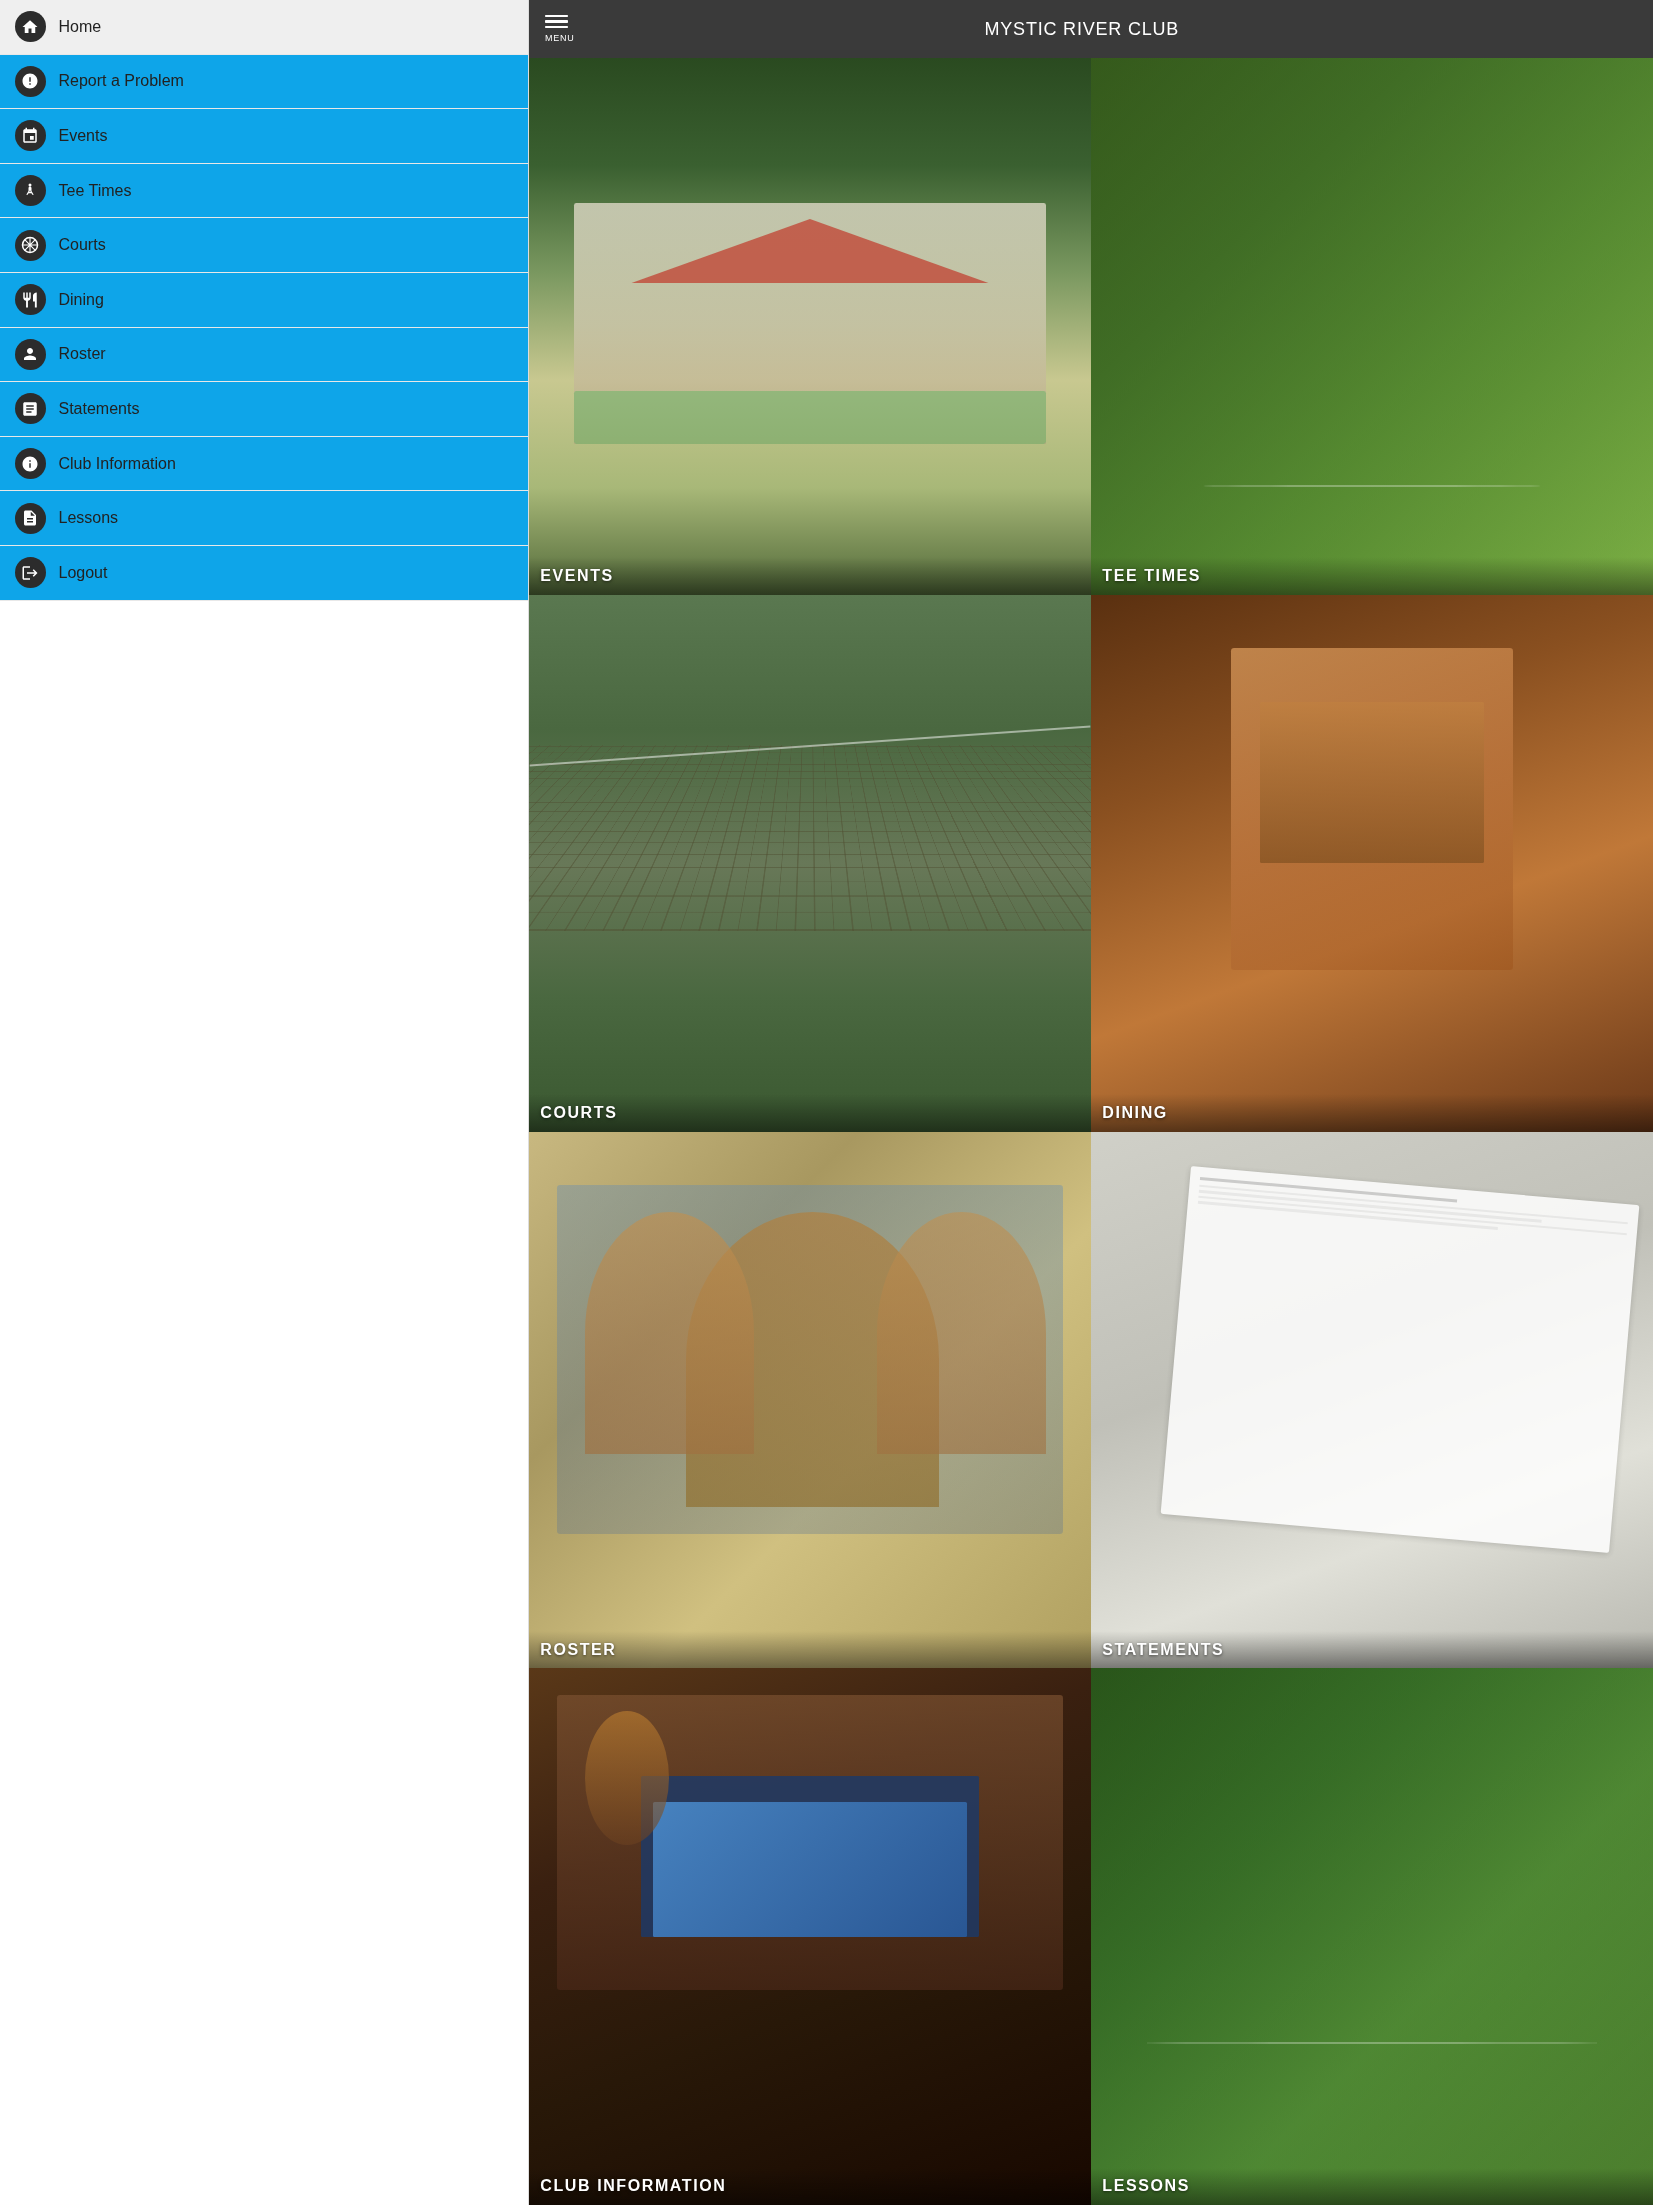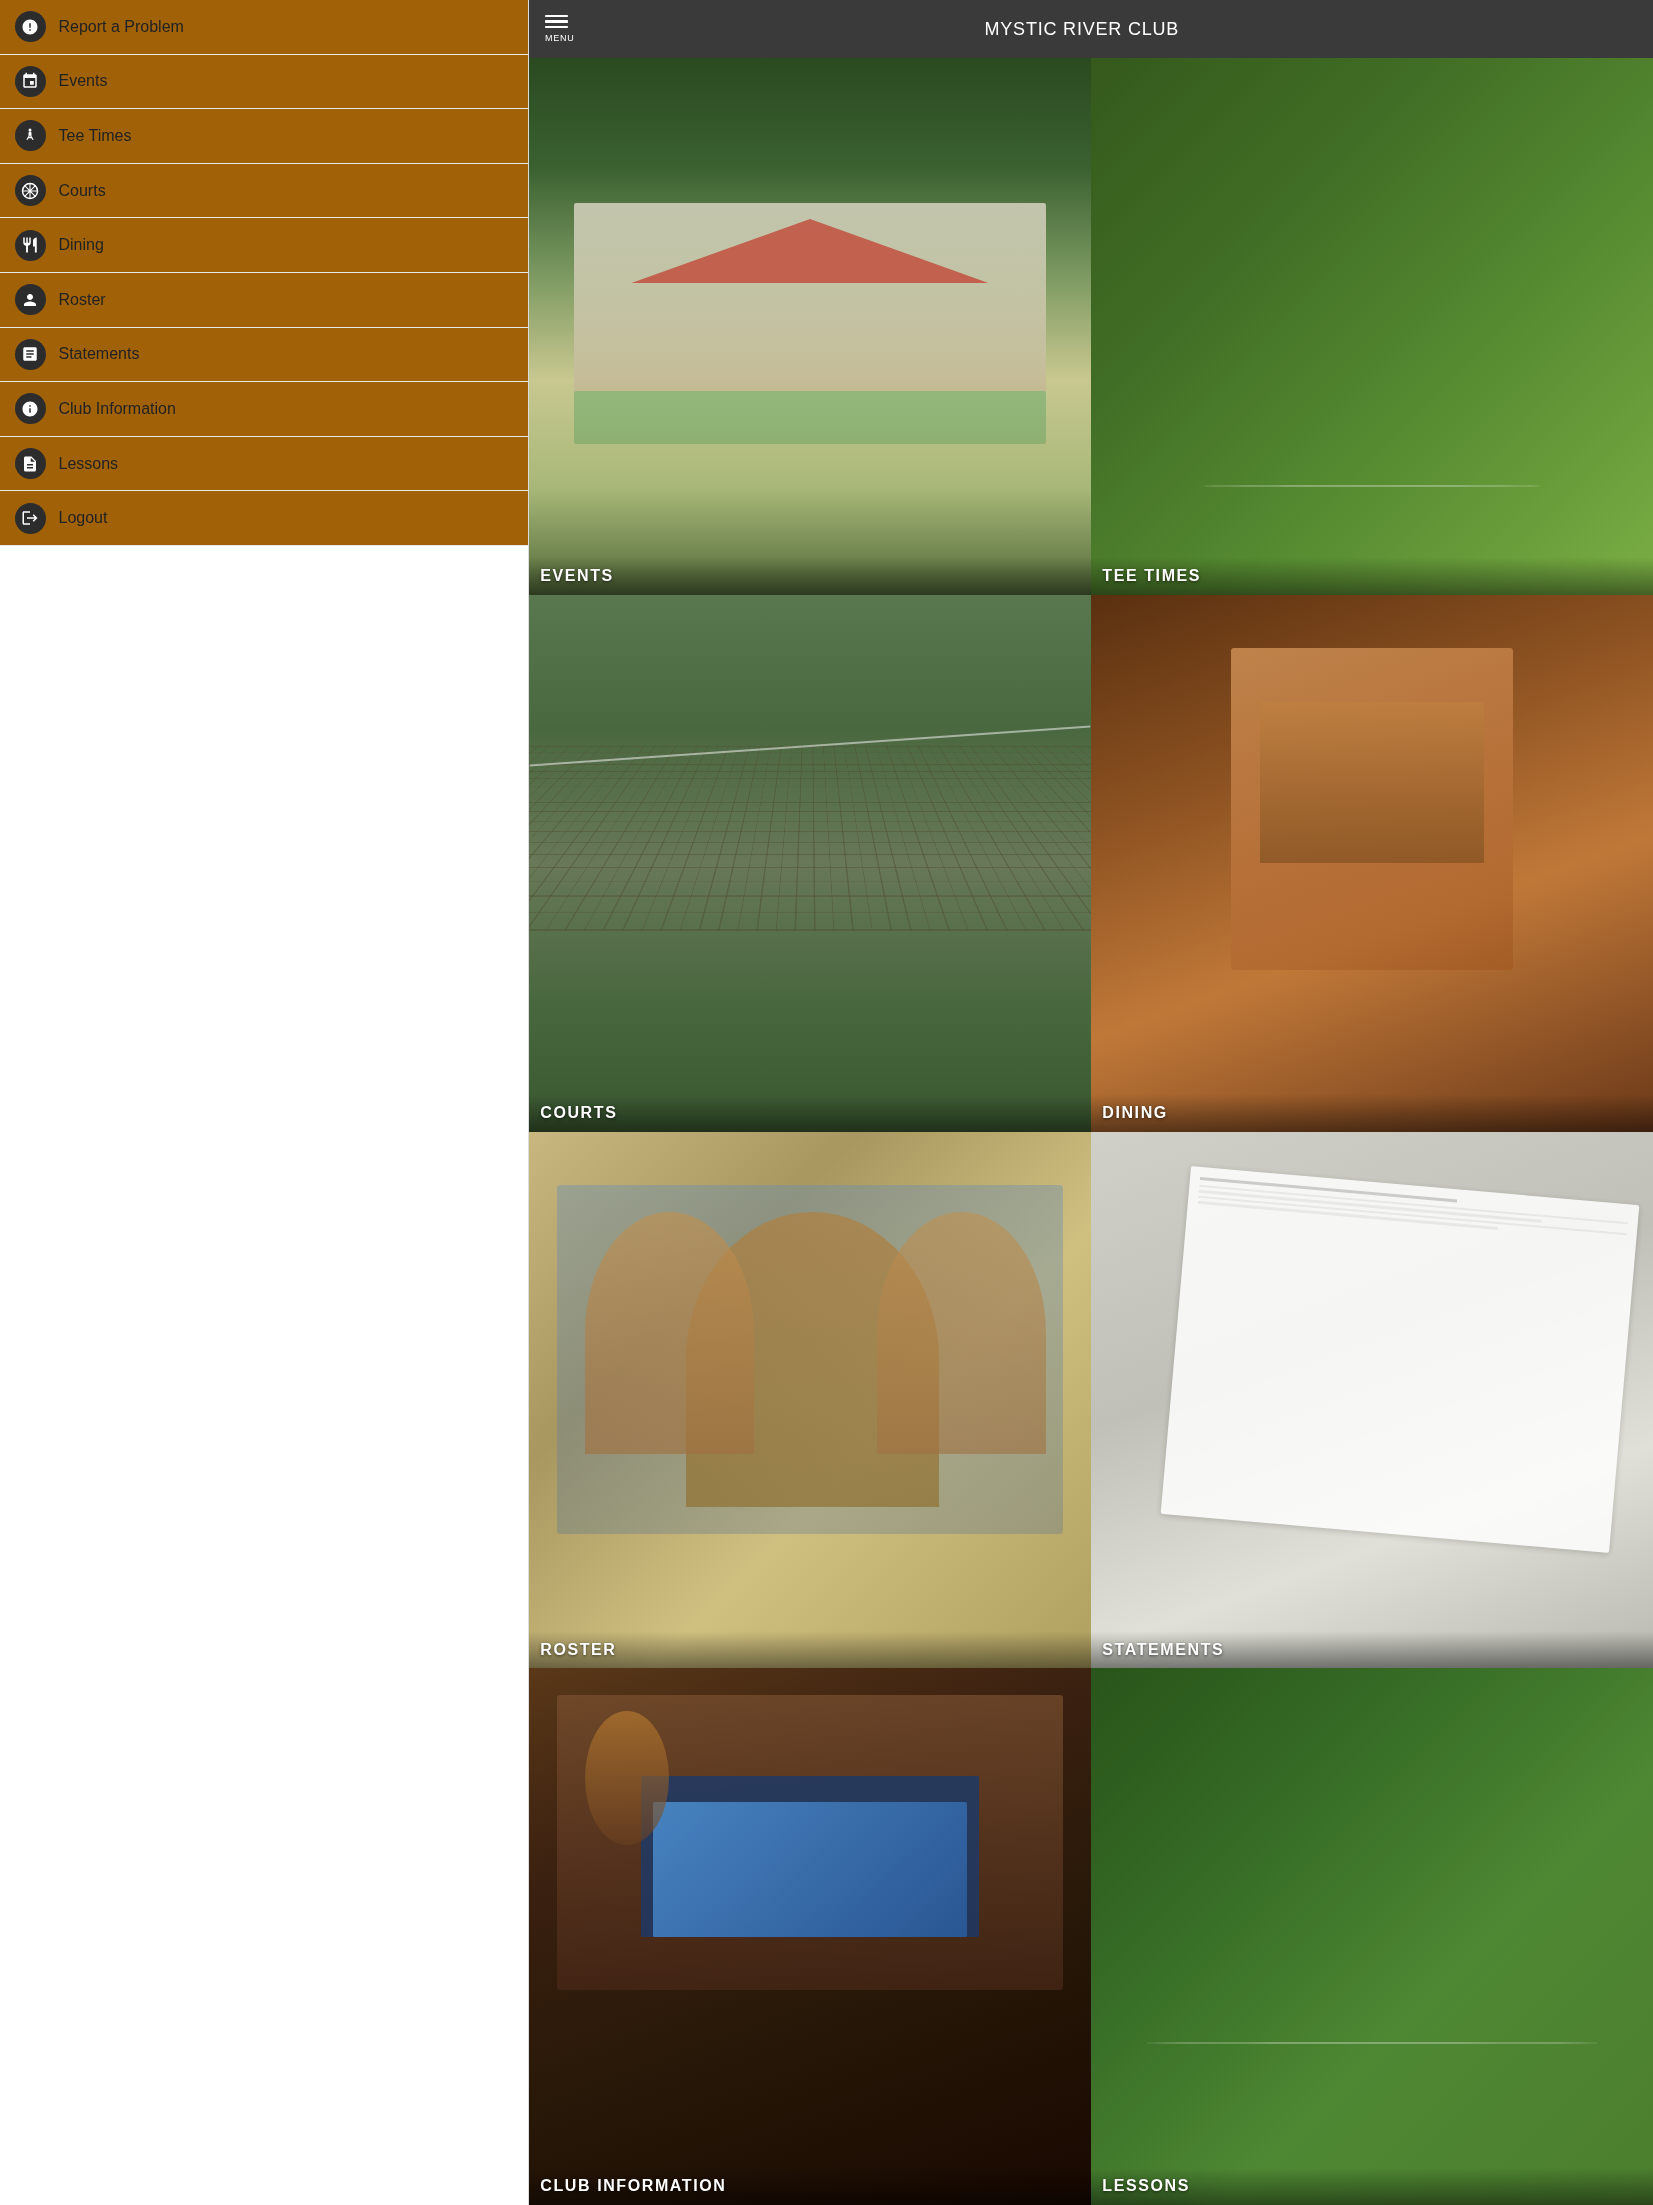--- a/index.html
+++ b/index.html
@@ -23,21 +23,21 @@
       overflow-y: auto;
       z-index: 10;
     }
 
     .sidebar-item {
       display: flex;
       align-items: center;
       padding: 11.3px 14.5px;
       border-bottom: 0.8px solid #e8e8e8;
       cursor: pointer;
-      background: #a16207;
+      background: #0ea5e9;
       transition: background 0.15s;
     }
     .sidebar-item.active { background: #efefef; }
 
     .sidebar-icon {
       width: 31px;
       height: 31px;
       border-radius: 50%;
       background: #2c2c2c;
       display: flex;
@@ -170,20 +170,28 @@
     .icon-svg {
       width: 18px;
       height: 18px;
       fill: #fff;
     }
   </style>
 </head>
 <body>
 
 <nav class="sidebar">
+<div class="sidebar-item active">
+      <div class="sidebar-icon">
+        <svg viewBox="0 0 24 24" class="icon-svg">
+          <path d="M10 20v-6h4v6h5v-8h3L12 3 2 12h3v8z"></path>
+        </svg>
+      </div>
+      <span class="sidebar-label">Home</span>
+    </div>
     <div class="sidebar-item">
       <div class="sidebar-icon">
         <svg viewBox="0 0 24 24" class="icon-svg">
           <path d="M12 2C6.48 2 2 6.48 2 12s4.48 10 10 10 10-4.48 10-10S17.52 2 12 2zm1 15h-2v-2h2v2zm0-4h-2V7h2v6z"></path>
         </svg>
       </div>
       <span class="sidebar-label">Report a Problem</span>
     </div>
     <div class="sidebar-item">
       <div class="sidebar-icon">

